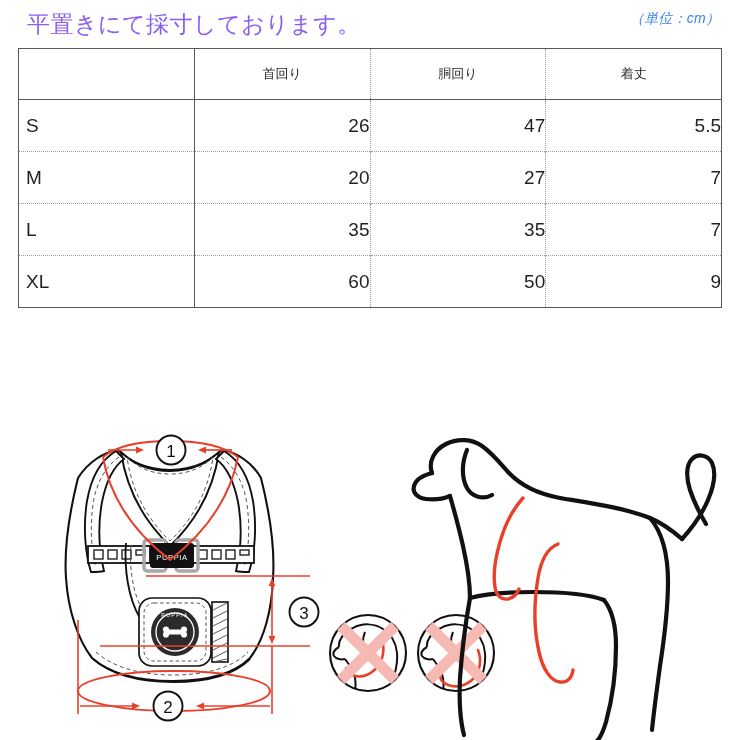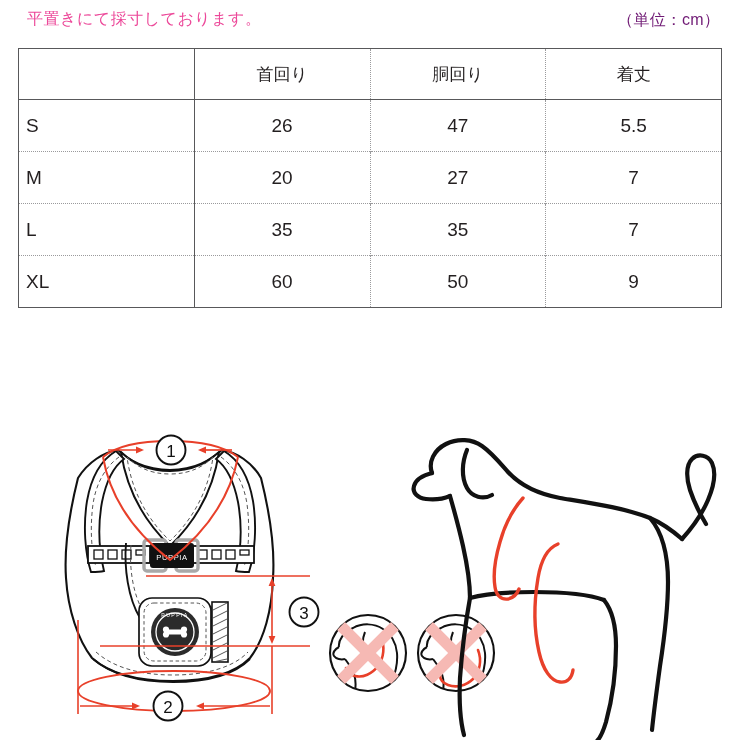--- a/index.html
+++ b/index.html
@@ -12,27 +12,28 @@
     position:relative;
   }
   .page{position:relative;width:740px;height:740px;}
 
   
   .hdr{
     position:absolute;left:0;top:0;width:740px;height:45px;
   }
   .hdr-note{
     position:absolute;left:27px;top:9px;
-    font-size:16px;letter-spacing:.5px;color:#ec4899;
+    font-size:23px;letter-spacing:.5px;color:#8b5cf6;
     white-space:nowrap;
   }
   .hdr-unit{
     position:absolute;right:20px;top:10px;
-    font-size:16px;letter-spacing:.2px;color:#701a75;
+    font-size:14px;letter-spacing:.2px;color:#3b82f6;
     white-space:nowrap;
+    font-style:italic;
   }
 
   
   .tbl-wrap{
     position:absolute;left:18px;top:48px;width:704px;height:254px;
   }
   table.size{
     border-collapse:collapse;width:704px;height:254px;
     table-layout:fixed;
   }
@@ -45,28 +46,28 @@
   table.size{
     border-top:1.3px solid #58585a;
     border-bottom:1.3px solid #58585a;
     border-left:1.3px solid #58585a;
     border-right:1.3px solid #58585a;
   }
   table.size tr.head th{
     border-bottom:1.3px solid #58585a;
     text-align:center;
     height:50px;
-    font-size:17px;
+    font-size:13px;
   }
   table.size tr.head th.c0{border-right:1.3px solid #58585a;}
   table.size tr.head th.c1,
   table.size tr.head th.c2{border-right:1.2px dotted #9a9a9c;}
 
   table.size tr.body td{
-    height:51px;text-align:center;vertical-align:middle;
+    height:51px;text-align:right;vertical-align:middle;
   }
   table.size tr.body td.c0{
     text-align:left;padding-left:7px;
     border-right:1.3px solid #58585a;
   }
   table.size tr.body td.c1,
   table.size tr.body td.c2{border-right:1.2px dotted #9a9a9c;}
   table.size tr.body + tr.body td{
     border-top:1.2px dotted #9a9a9c;
   }

